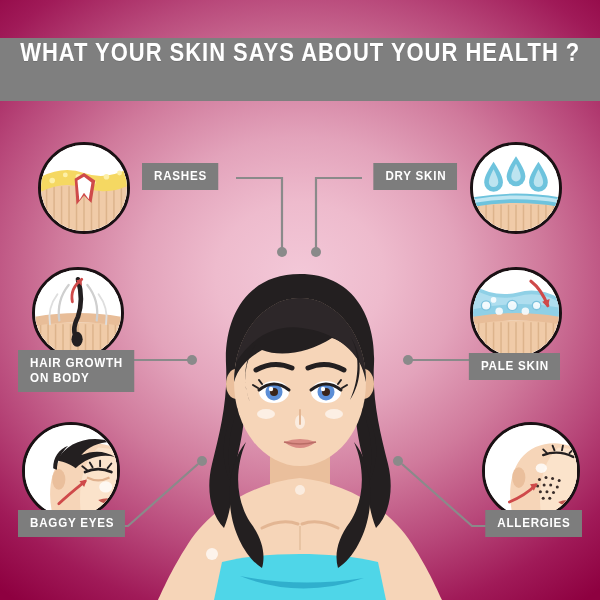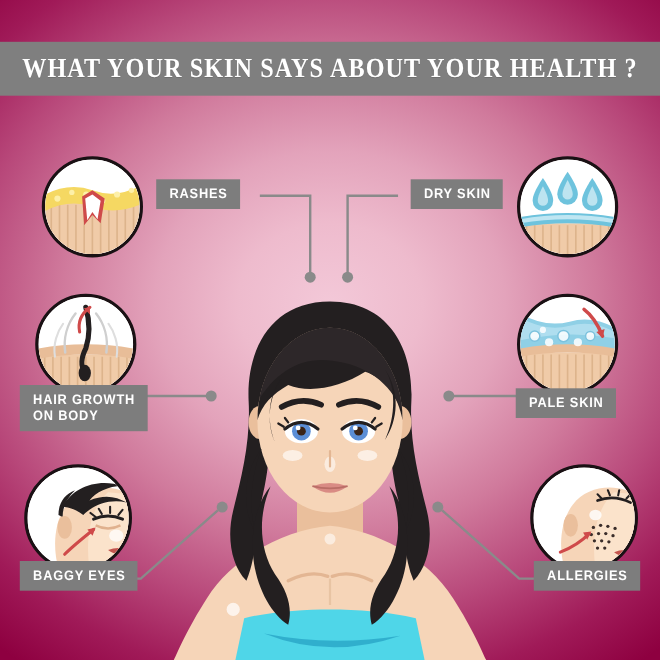--- a/index.html
+++ b/index.html
@@ -20,23 +20,23 @@
         #e3a3bb 34%,
         #d07a9c 52%,
         #b8487a 70%,
         #a01a58 86%,
         #8e0040 100%);
     overflow:hidden;
   }
 
   
   .titlebar {
-    position:absolute; left:0; top:38px; width:600px; height:49px;
+    position:absolute; left:0; top:38px; width:600px; height:63px;
     background:#7f7f7f;
-    display:flex; align-items:center; justify-content:center;font-family:Liberation Serif, serif;
+    display:flex; justify-content:center;
   }
   .titlebar .ttl {
     color:#ffffff;
     font-size:25px;
     font-weight:bold;
     letter-spacing:1.1px;
     white-space:nowrap;
     transform:scaleX(0.88);
     text-shadow:0 1px 0 rgba(0,0,0,.12);
   }

